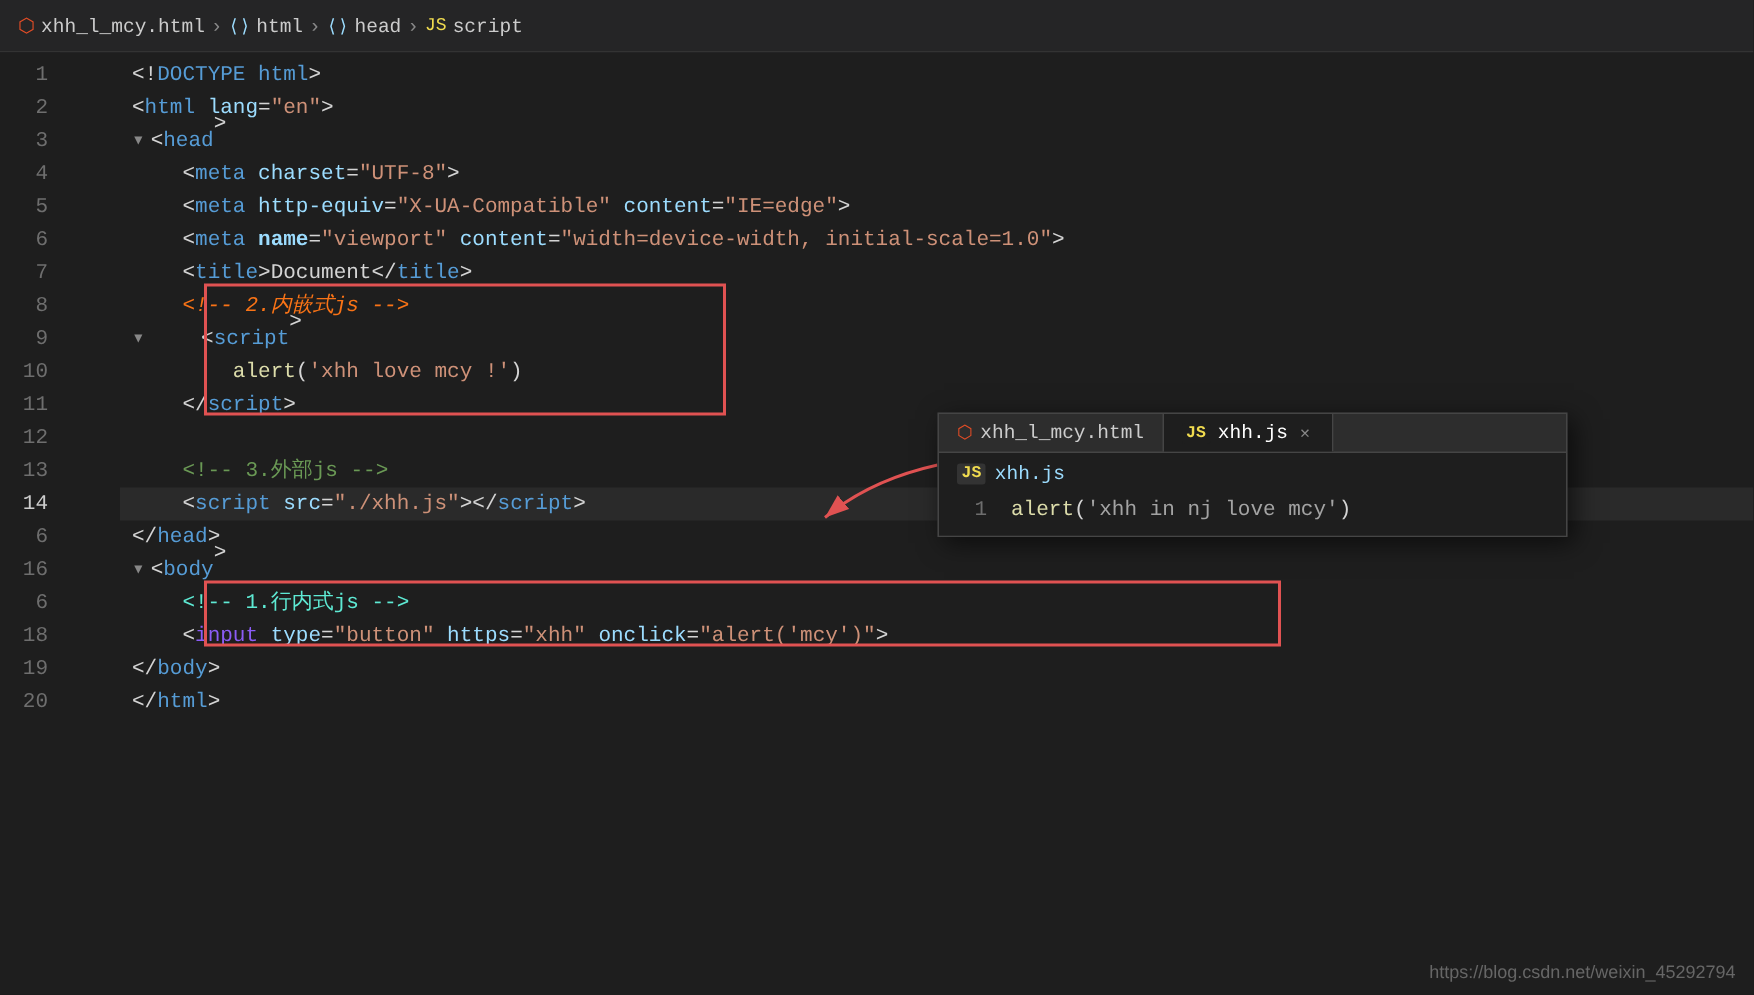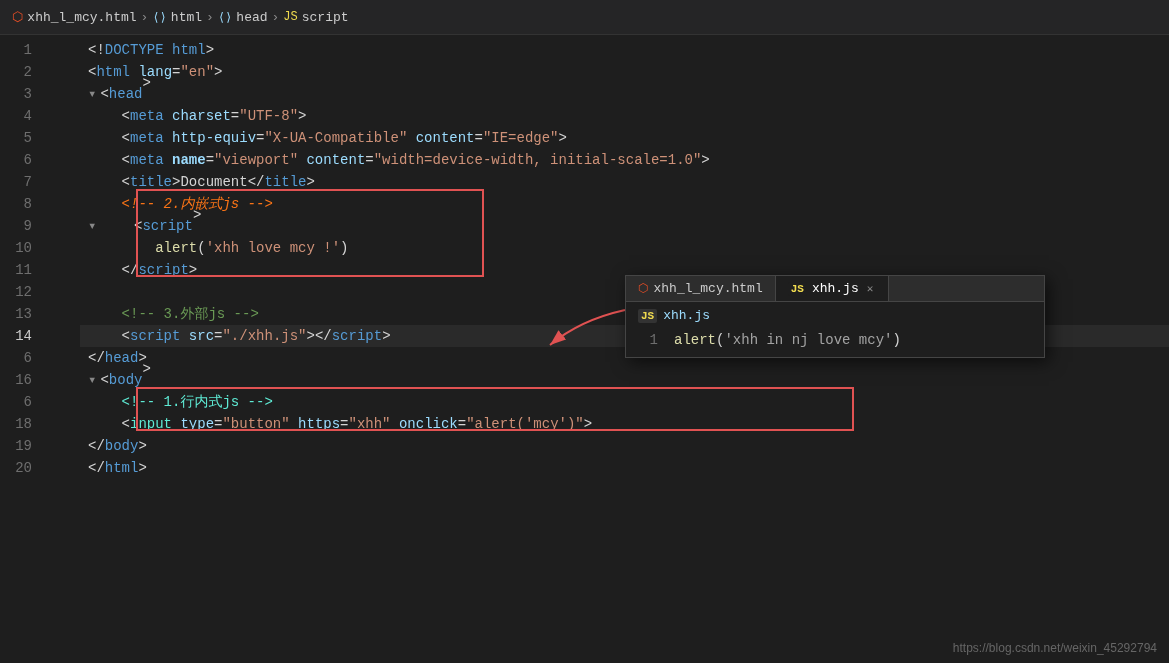--- a/index.html
+++ b/index.html
@@ -270,21 +270,21 @@
 
     <div class="code-line">
       <span style="color:#888; margin-right:4px; cursor:pointer;">▾</span>&lt;<span style="color:#569cd6;">body</span>&gt;
     </div>
 
     <div class="code-line">
       <span>    <span style="color:#5eead4;">&lt;!-- 1.行内式js --&gt;</span></span>
     </div>
 
     <div class="code-line">
-      <span>    &lt;<span style="color:#5eead4;text-align:right;">input</span> <span style="color:#9cdcfe;">type</span>=<span style="color:#ce9178;">"button"</span> <span style="color:#9cdcfe;">https</span>=<span style="color:#ce9178;">"xhh"</span> <span style="color:#9cdcfe;">onclick</span>=<span style="color:#ce9178;">"alert('mcy')"</span>&gt;</span>
+      <span>    &lt;<span style="color:#8b5cf6;text-align:right;">input</span> <span style="color:#9cdcfe;">type</span>=<span style="color:#ce9178;">"button"</span> <span style="color:#9cdcfe;">https</span>=<span style="color:#ce9178;">"xhh"</span> <span style="color:#9cdcfe;">onclick</span>=<span style="color:#ce9178;">"alert('mcy')"</span>&gt;</span>
     </div>
 
     <div class="code-line">
       <span>&lt;/<span style="color:#569cd6;">body</span>&gt;</span>
     </div>
 
     <div class="code-line">
       <span>&lt;/<span style="color:#569cd6;">html</span>&gt;</span>
     </div>
   </div>

